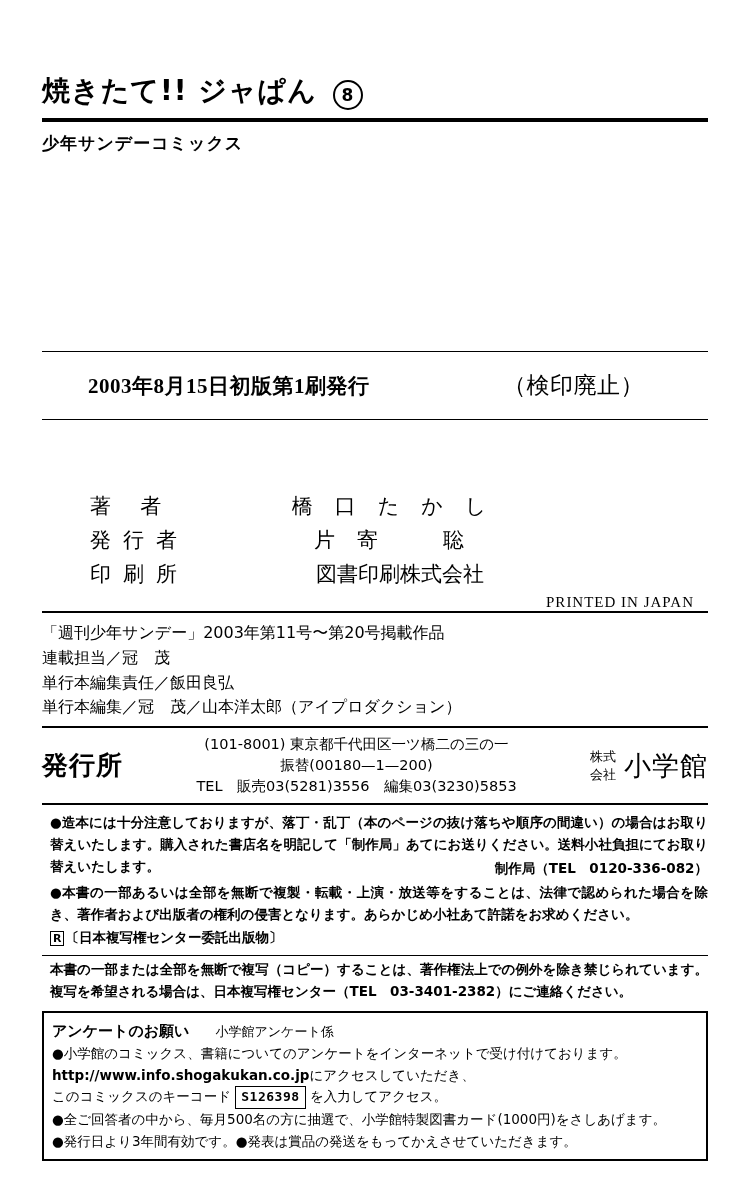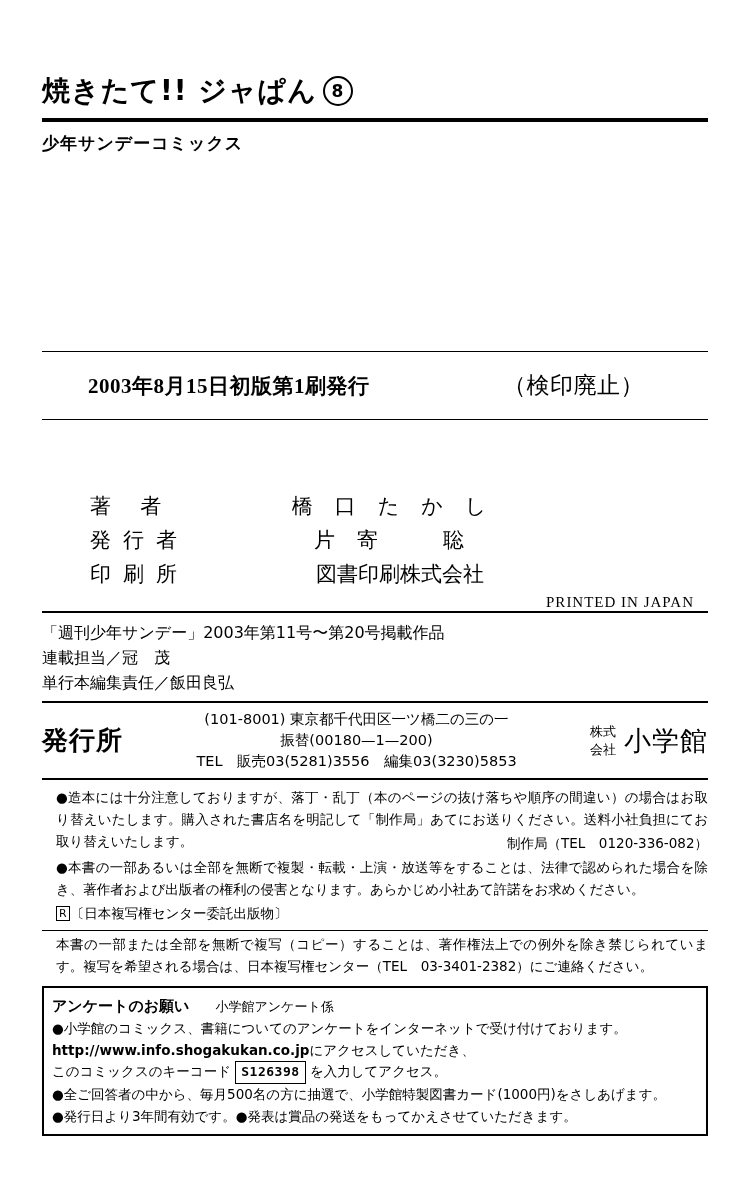--- a/index.html
+++ b/index.html
@@ -24,22 +24,22 @@
   }
 
   
   .title-row {
     margin-top: 72px;
     font-family: "DejaVu Sans", "Liberation Sans", sans-serif;
     font-weight: bold;
     font-size: 28px;
     letter-spacing: 1px;
     display: flex;
-    align-items: center;
-    gap: 2px;
+    align-items: flex-end;
+    gap: 12px;
   }
   .circled {
     display: inline-block;
     width: 26px;
     height: 26px;
     border: 2px solid #000;
     border-radius: 50%;
     font-size: 17px;
     line-height: 26px;
     text-align: center;
@@ -173,21 +173,21 @@
 
   
   .notices {
     border-top: 2.5px solid #000;
     margin-top: 6px;
     padding-top: 7px;
     font-family: "DejaVu Sans", "Liberation Sans", sans-serif;
     font-size: 13.5px;
     line-height: 1.62;
   }
-  .notice-p { margin: 0 0 2px 14px; text-align: justify; }
+  .notice-p { margin: 0 0 2px 8px; text-align: justify; font-weight: bold; }
   .boxed-r {
     display: inline-block;
     border: 1px solid #000;
     padding: 0 2px;
     font-size: 11px;
     line-height: 1.2;
     vertical-align: middle;
     margin-right: 1px;
   }
   .rule-mid {
@@ -261,20 +261,21 @@
       <span class="credit-label">印刷所</span>
       <span class="credit-value">図書印刷株式会社</span>
     </div>
     <div class="printed-in-japan">PRINTED IN JAPAN</div>
   </div>
 
   <div class="serial-block">
     <div>「週刊少年サンデー」2003年第11号〜第20号掲載作品</div>
     <div>連載担当／冠　茂</div>
     <div>単行本編集責任／飯田良弘</div>
+    <div>単行本編集／冠　茂／山本洋太郎（アイプロダクション）</div>
   </div>
 
   <div class="pub-block">
     <div class="pub-label">発行所</div>
     <div class="pub-address">
       <div>(101-8001) 東京都千代田区一ツ橋二の三の一</div>
       <div>振替(00180—1—200)</div>
       <div>TEL　販売03(5281)3556　編集03(3230)5853</div>
     </div>
     <div class="pub-kk">

